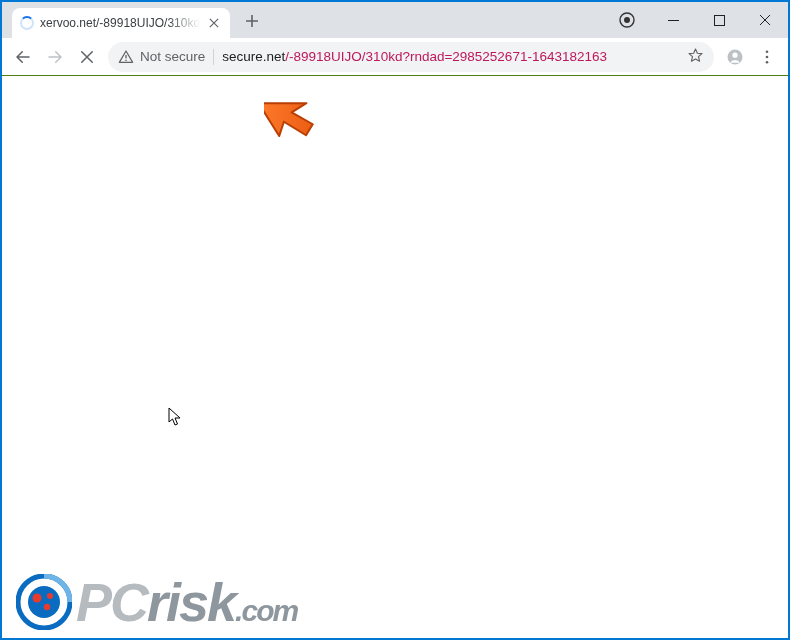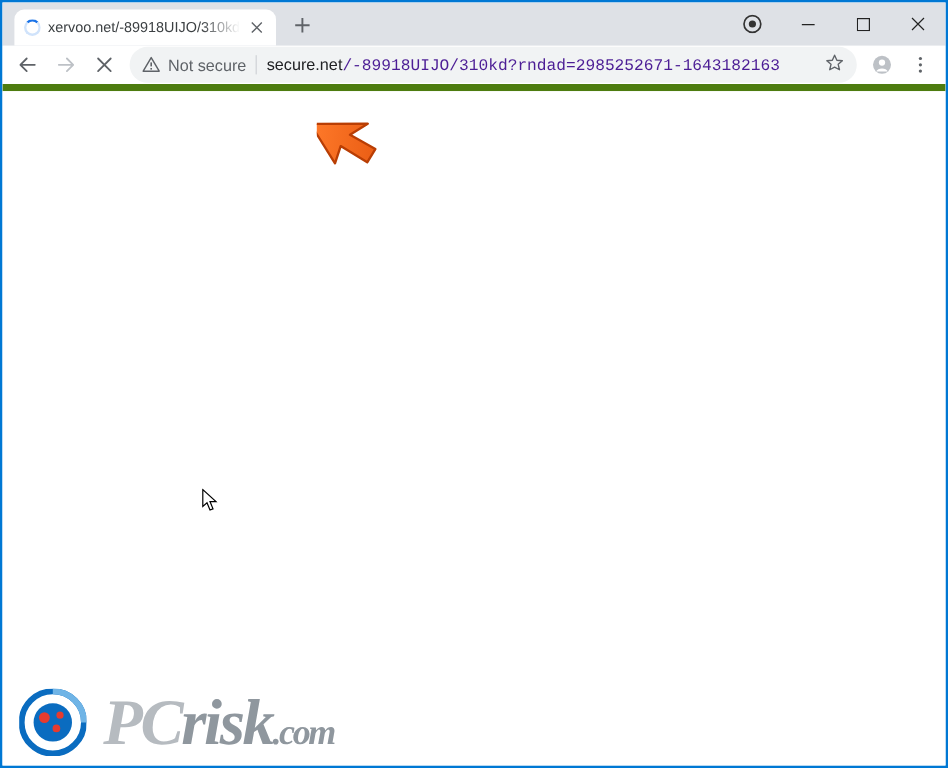--- a/index.html
+++ b/index.html
@@ -96,21 +96,21 @@
     color:#5f6368;
     z-index:1;
   }
   .toolbar {
     height: 38px;
     background: #fff;
     display: flex;
     align-items: center;
     padding: 0 6px;
     gap: 2px;
-    border-bottom: 6px solid #4d7c0f;
+    border-bottom: 1px solid #4d7c0f;
   }
   .tb-btn {
     width: 30px; height: 30px;
     display:flex; align-items:center; justify-content:center;
     color:#5f6368;
     border-radius: 50%;
   }
   .tb-btn.disabled { color: #bdc1c6; }
   .omnibox {
     flex: 1;
@@ -125,21 +125,21 @@
     font-size: 13.5px;
   }
   .not-secure-wrap {
     display:flex; align-items:center; gap:6px;
     color:#5f6368;
     padding-right: 8px;
     border-right: 1px solid #cfd2d6;
   }
   .url-text { flex:1; white-space:nowrap; overflow:hidden; }
   .url-domain { color:#202124; }
-  .url-path { color:#4c1d95;font-family:Liberation Mono, monospace; }
+  .url-path { color:#be185d; }
   .star { color:#5f6368; }
   .content {
     flex:1;
     background:#fff;
     position:relative;
     height: calc(640px - 36px - 38px - 4px);
   }
   .cursor-arrow {
     position:absolute;
     left: 262px; top: 82px;
@@ -150,22 +150,22 @@
     position:absolute;
     left: 166px; top: 405px;
     z-index: 5;
     color:#000;
   }
   .watermark {
     position:absolute;
     left: 14px; bottom: 8px;
     display:flex;
     align-items:center;
-    gap: 14px;
-    font-family: Liberation Serif, serif;
+    gap: 4px;
+    font-family: Liberation Sans, sans-serif;
     letter-spacing: -2px;
   }
   .wm-badge {
     width: 56px; height: 56px;
     position: relative;
   }
   .wm-text {
     font-size: 54px;
     font-style: italic;
     font-weight: 600;

